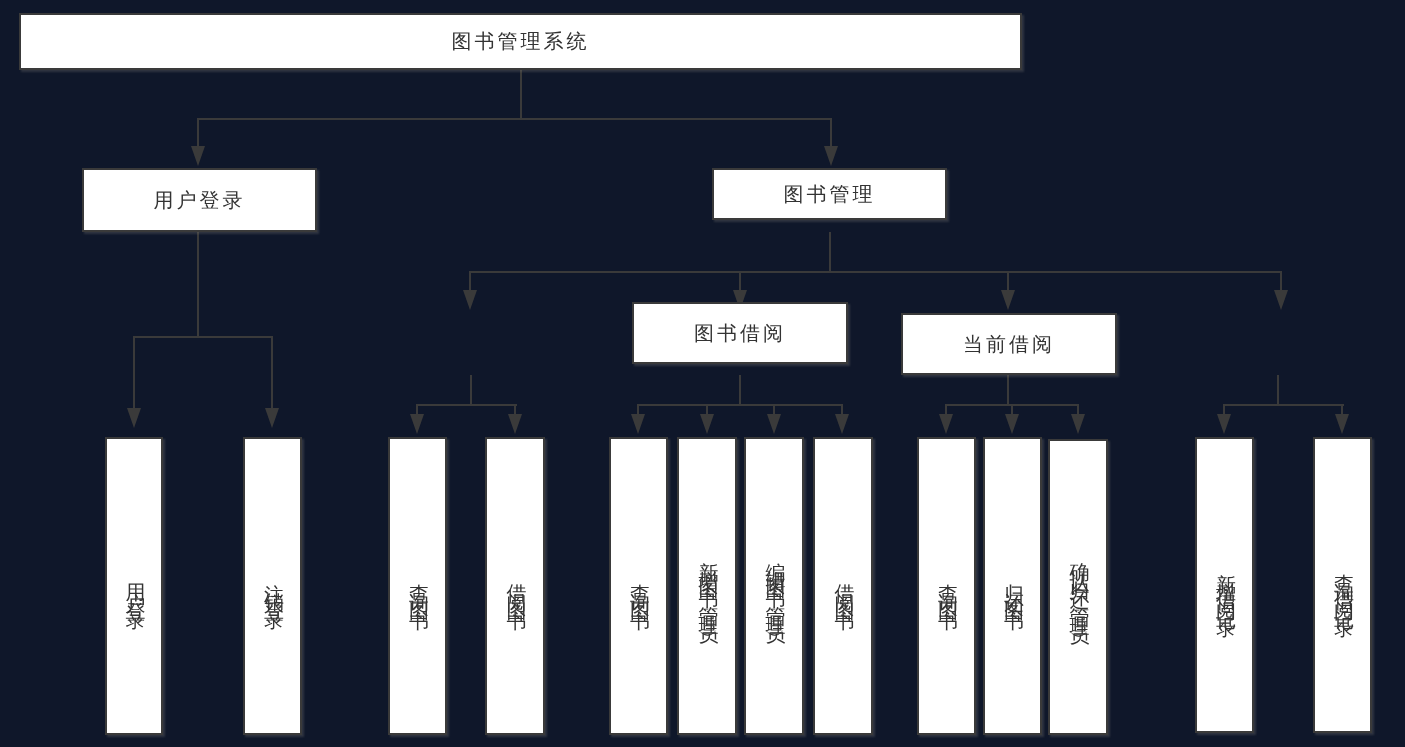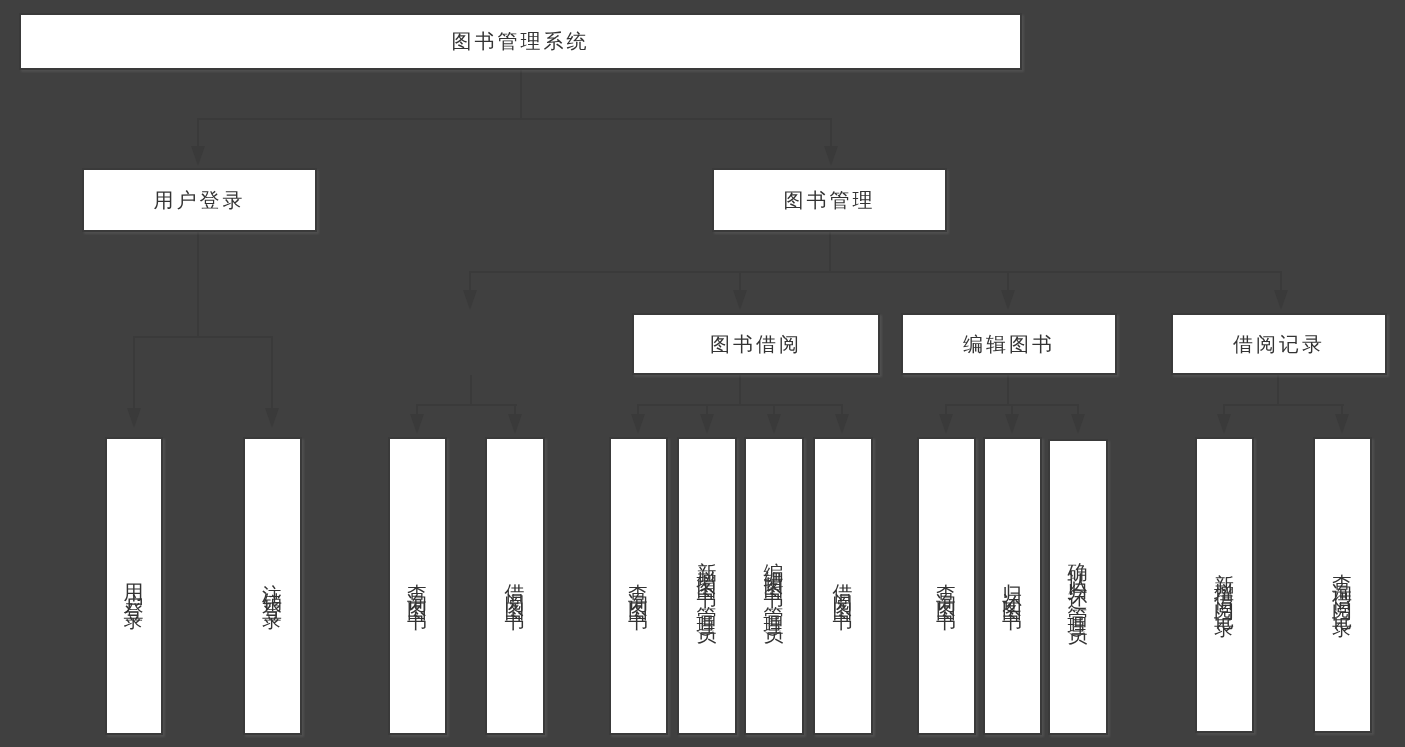--- a/index.html
+++ b/index.html
@@ -1,22 +1,22 @@
 <!DOCTYPE html>
 <html><head>
 <meta charset="utf-8">
 <style>
   html, body { margin: 0; padding: 0; background: #ffffff; }
   #canvas {
     position: relative;
     width: 1405px;
     height: 747px;
-    background: #404040;
+    background: #0f172a;
     overflow: hidden;
-    font-family: Liberation Sans, sans-serif;
+    font-family: Liberation Mono, monospace;
   }
   .node {
     position: absolute;
     box-sizing: border-box;
     background: #ffffff;
     border: 2px solid #3a3a3a;
     display: flex;
     align-items: center;
     justify-content: center;
     box-shadow: 2px 2px 2px rgba(110,110,110,0.35);
@@ -67,21 +67,21 @@
   <div class="vline" style="left:520px;top:70px;height:50px"></div>
   <div class="hline" style="left:197px;top:118px;width:635px"></div>
   <div class="vline" style="left:197px;top:118px;height:30px"></div>
   <div class="arrow" style="left:191px;top:146px"></div>
   <div class="vline" style="left:830px;top:118px;height:30px"></div>
   <div class="arrow" style="left:824px;top:146px"></div>
 
   <div class="node" style="left:82px;top:168px;width:235px;height:64px">
     <span class="lbl">用户登录</span>
   </div>
-  <div class="node" style="left:712px;top:168px;width:235px;height:64px">
+  <div class="node" style="left:712px;top:168px;width:235px;height:52px">
     <span class="lbl">图书管理</span>
   </div>
 
   <div class="vline" style="left:197px;top:232px;height:106px"></div>
   <div class="hline" style="left:133px;top:336px;width:140px"></div>
   <div class="vline" style="left:133px;top:336px;height:74px"></div>
   <div class="arrow" style="left:127px;top:408px"></div>
   <div class="vline" style="left:271px;top:336px;height:74px"></div>
   <div class="arrow" style="left:265px;top:408px"></div>
 
@@ -89,28 +89,25 @@
   <div class="hline" style="left:469px;top:271px;width:813px"></div>
   <div class="vline" style="left:469px;top:271px;height:21px"></div>
   <div class="arrow" style="left:463px;top:290px"></div>
   <div class="vline" style="left:739px;top:271px;height:21px"></div>
   <div class="arrow" style="left:733px;top:290px"></div>
   <div class="vline" style="left:1007px;top:271px;height:21px"></div>
   <div class="arrow" style="left:1001px;top:290px"></div>
   <div class="vline" style="left:1280px;top:271px;height:21px"></div>
   <div class="arrow" style="left:1274px;top:290px"></div>
 
-  <div class="node" style="left:632px;top:313px;width:248px;height:62px">
+  <div class="node" style="left:632px;top:302px;width:216px;height:62px">
     <span class="lbl">图书借阅</span>
   </div>
   <div class="node" style="left:901px;top:313px;width:216px;height:62px">
-    <span class="lbl">编辑图书</span>
-  </div>
-  <div class="node" style="left:1171px;top:313px;width:216px;height:62px">
-    <span class="lbl">借阅记录</span>
+    <span class="lbl">当前借阅</span>
   </div>
 
   <div class="vline" style="left:470px;top:375px;height:31px"></div>
   <div class="hline" style="left:416px;top:404px;width:101px"></div>
   <div class="vline" style="left:416px;top:404px;height:12px"></div>
   <div class="arrow" style="left:410px;top:414px"></div>
   <div class="vline" style="left:514px;top:404px;height:12px"></div>
   <div class="arrow" style="left:508px;top:414px"></div>
 
   <div class="vline" style="left:739px;top:375px;height:31px"></div>

